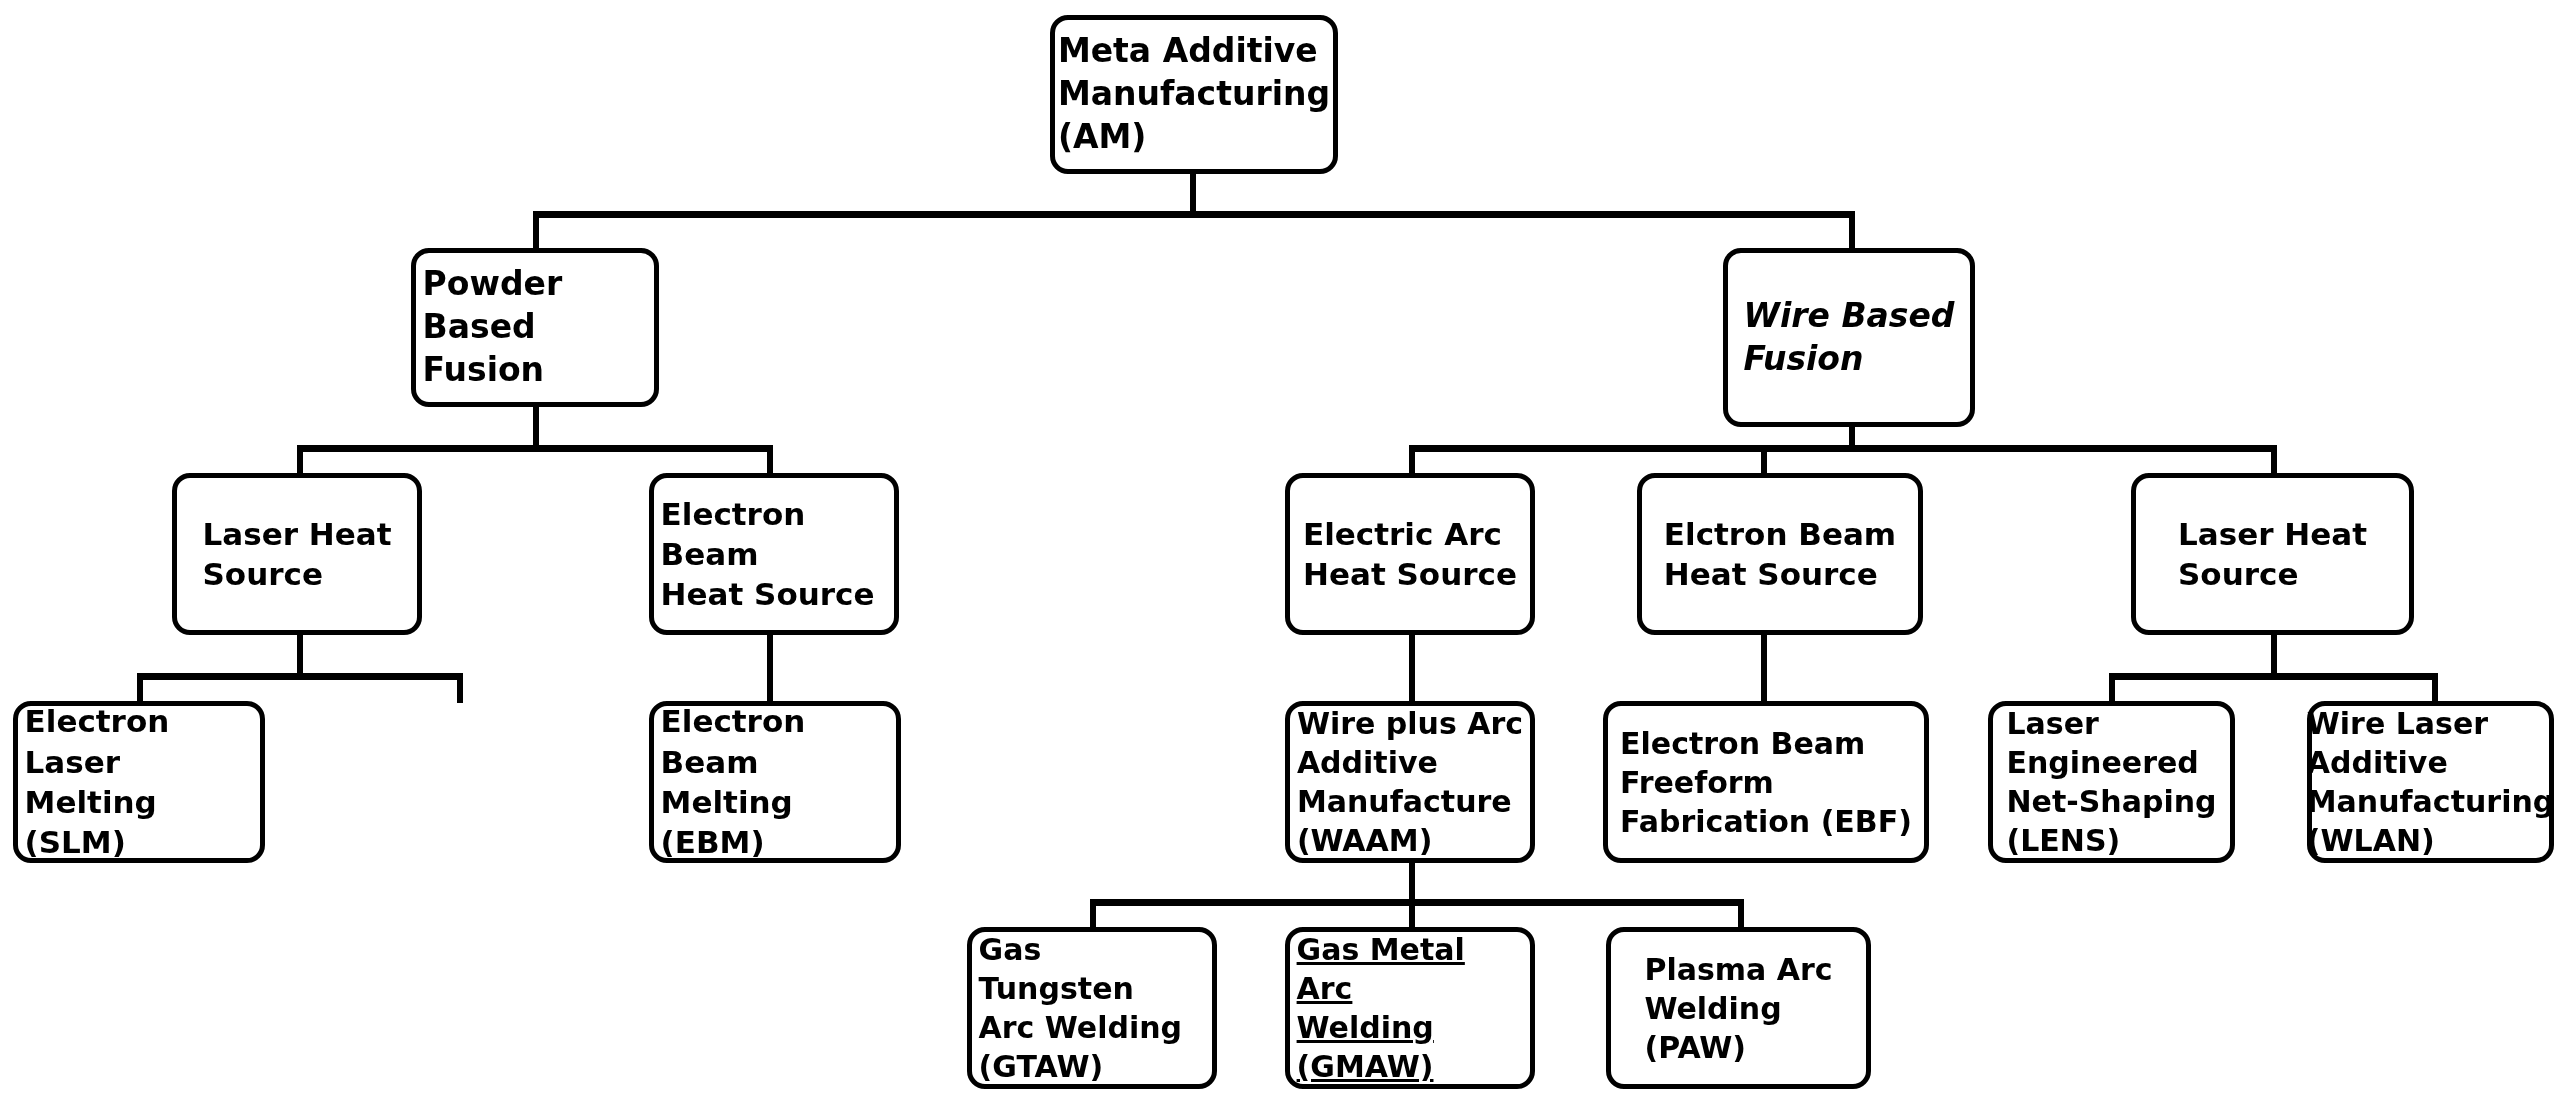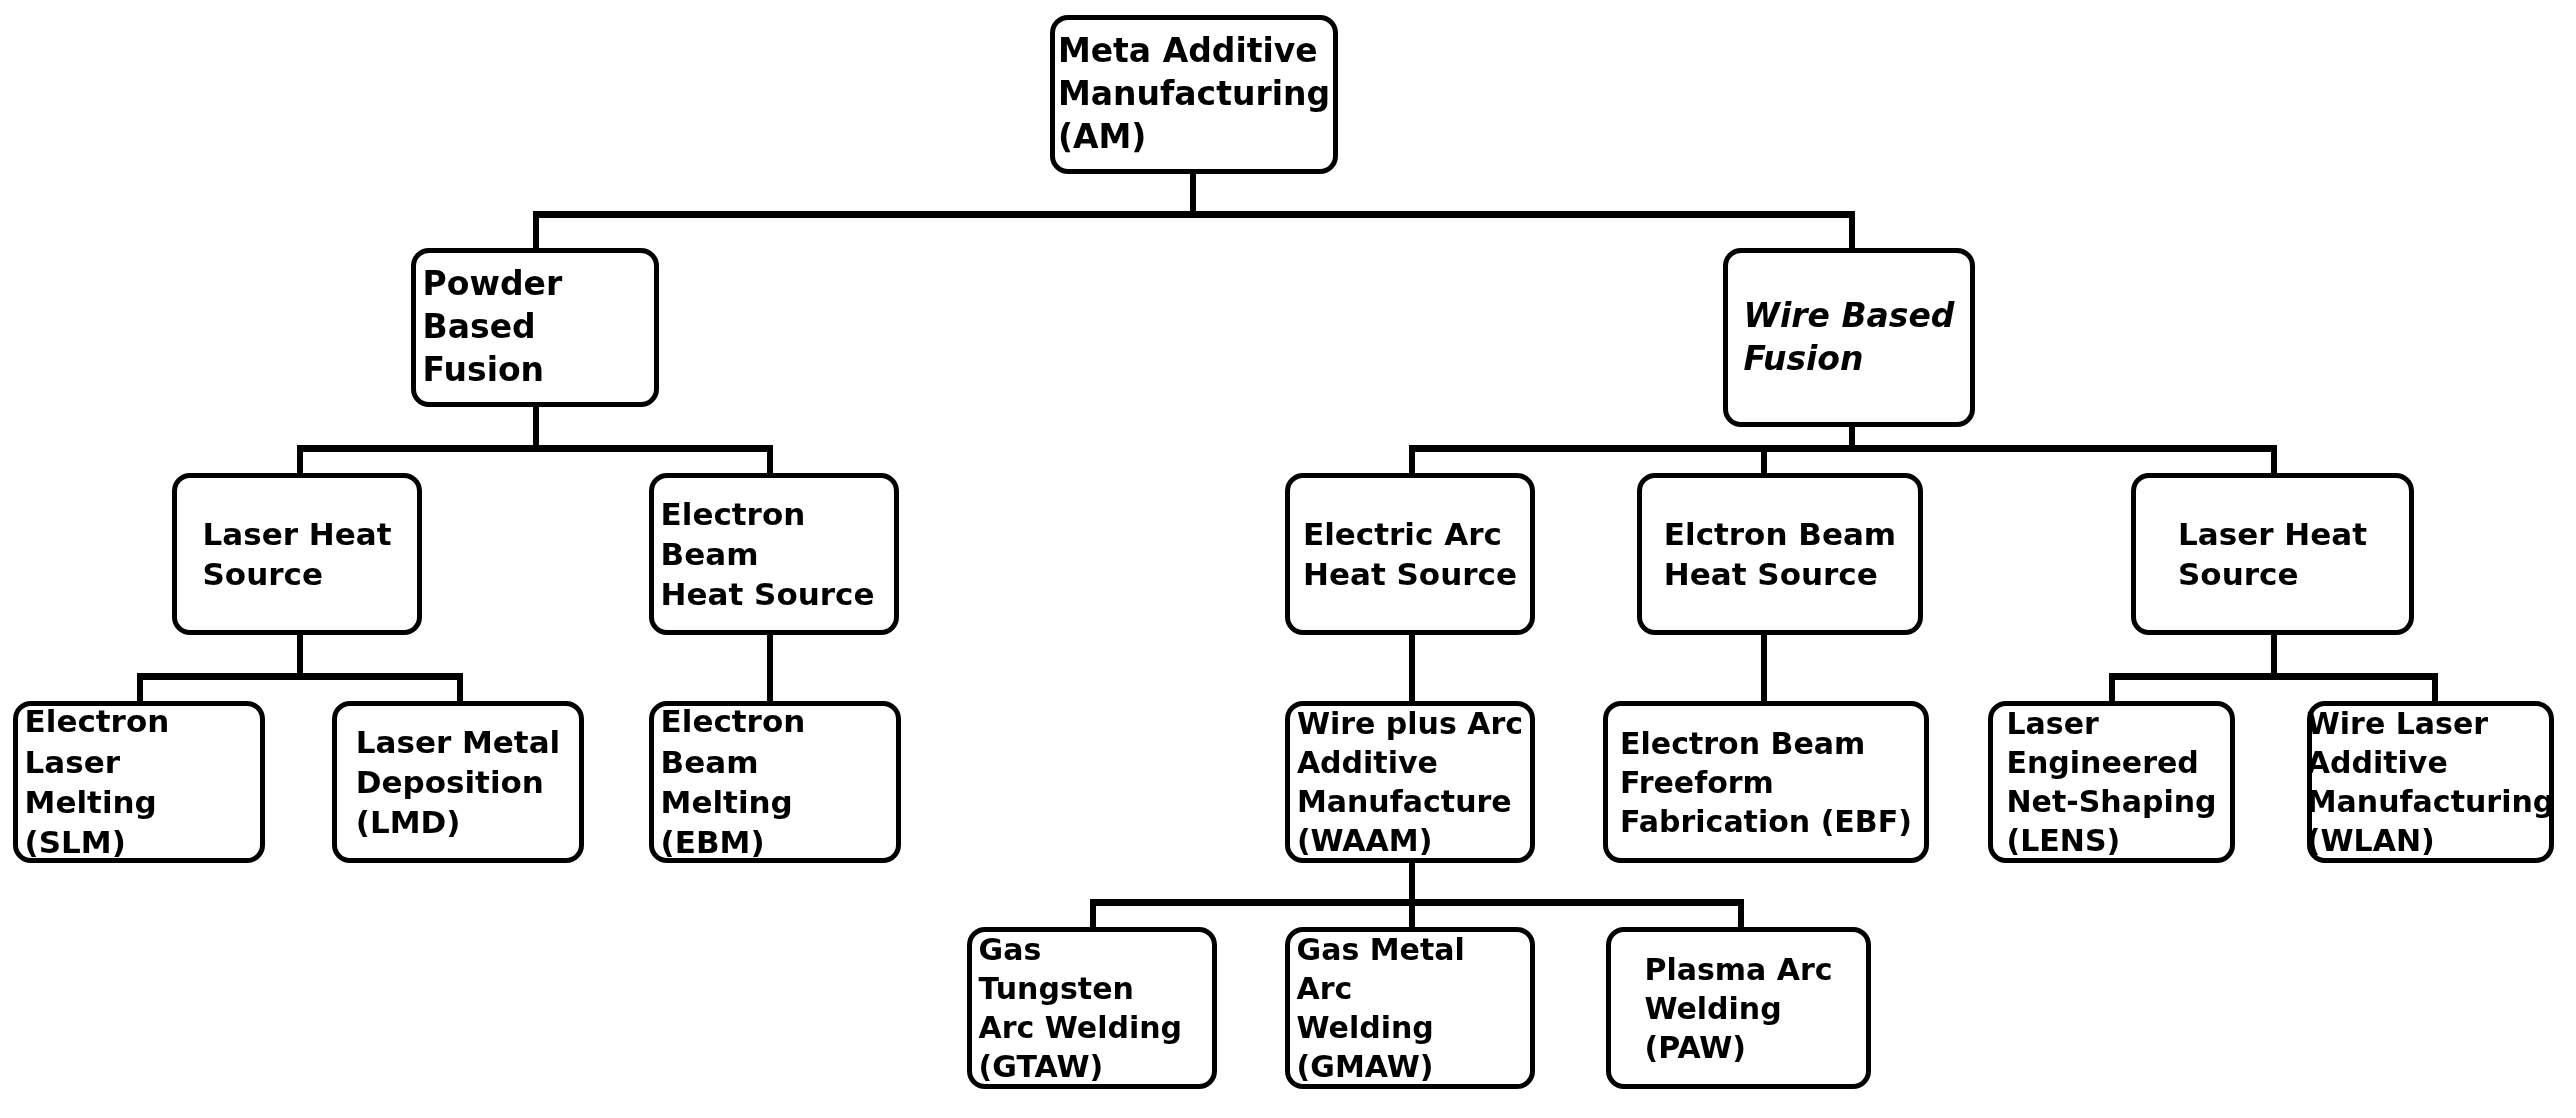--- a/index.html
+++ b/index.html
@@ -112,23 +112,20 @@
 
   <div class="node f38" style="left:1637px; top:473px; width:286px; height:162px;">Elctron Beam
 Heat Source</div>
 
   <div class="node f38" style="left:2131px; top:473px; width:283px; height:162px;">Laser Heat
 Source</div>
 
   <div class="node f38" style="left:13px; top:701px; width:252px; height:162px;">Electron Laser
 Melting (SLM)</div>
 
-  <div class="node f38" style="left:332px; top:701px; width:252px; height:162px;">Laser Metal
-Deposition
-(LMD)</div>
 
   <div class="node f38" style="left:649px; top:701px; width:252px; height:162px;">Electron Beam
 Melting (EBM)</div>
 
   <div class="node f36" style="left:1285px; top:701px; width:250px; height:162px;">Wire plus Arc
 Additive
 Manufacture
 (WAAM)</div>
 
   <div class="node f36" style="left:1603px; top:701px; width:326px; height:162px;">Electron Beam
@@ -142,21 +139,21 @@
 
   <div class="node f36" style="left:2307px; top:701px; width:247px; height:162px;">Wire Laser
 Additive
 Manufacturing
 (WLAN)</div>
 
   <div class="node f36" style="left:967px; top:927px; width:250px; height:162px;">Gas Tungsten
 Arc Welding
 (GTAW)</div>
 
-  <div class="node f36" style="left:1285px; top:927px; width:250px; height:162px;">Gas Metal Arc
+  <div class="node f36" style="left:1285px; top:927px; width:250px; height:162px;text-decoration:underline;">Gas Metal Arc
 Welding
 (GMAW)</div>
 
   <div class="node f36" style="left:1606px; top:927px; width:265px; height:162px;">Plasma Arc
 Welding
 (PAW)</div>
 
 </div>
 
 

